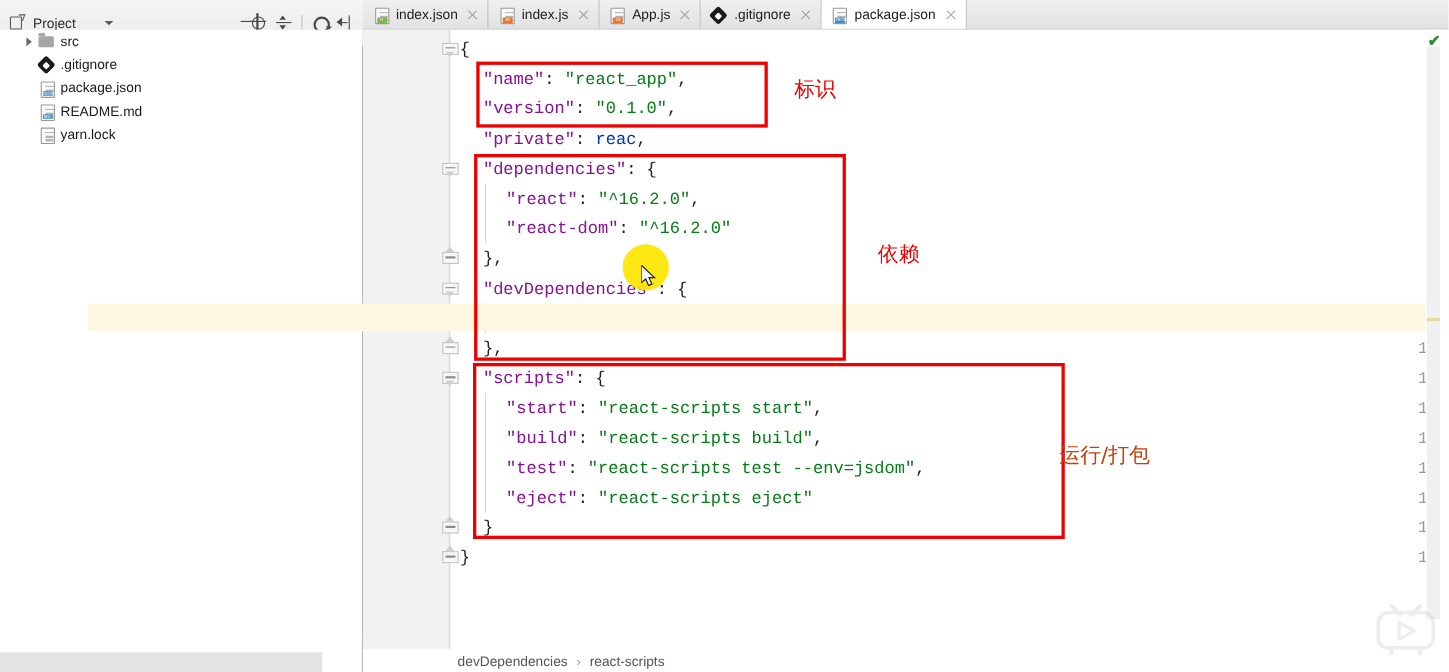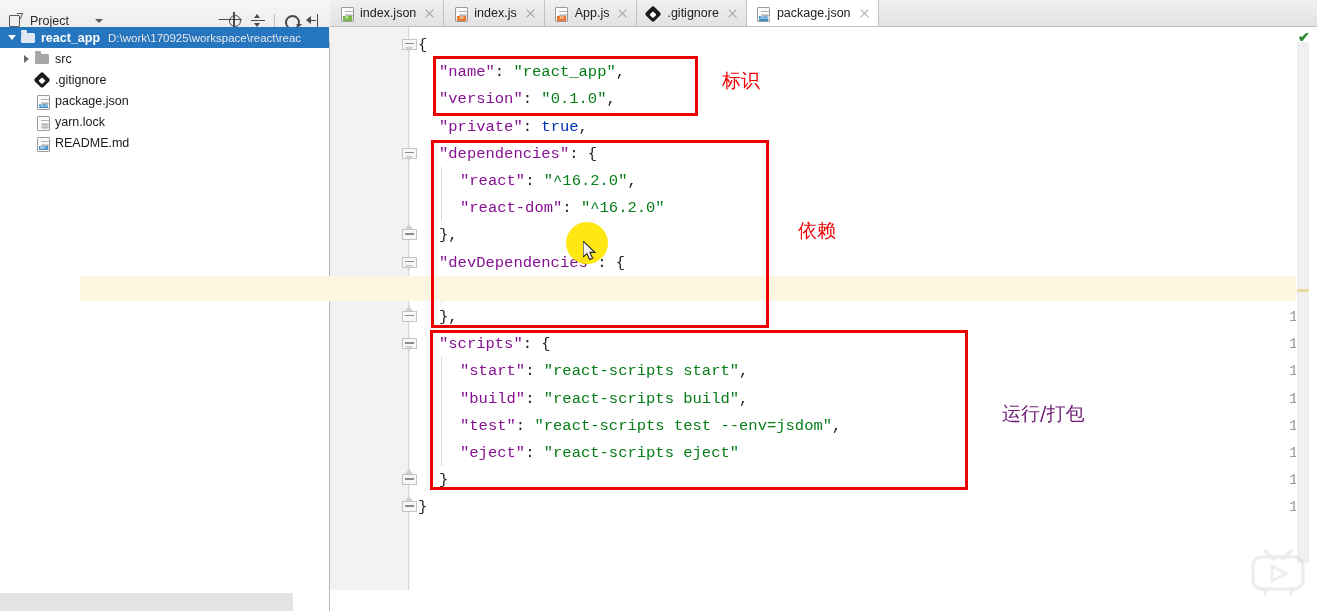--- a/index.html
+++ b/index.html
@@ -397,30 +397,20 @@
         <span class="tb-btn" id="gear-icon">
           <span class="gear-arrow"></span>
         </span>
         <span class="tb-btn" id="hide-icon">
           <span class="hide-tri"></span>
         </span>
       </span>
     </div>
 
     <div id="project-tree">
-        <div class="tree-row selected" style="padding-left: 4px;">
-          <span class="twisty open">
-            <i></i>
-          </span>
-          <span class="ic">
-            <span class="folder sel"></span>
-          </span>
-          <span class="tree-label" style="font-weight: bold;">react_app</span>
-          <span class="tree-path">D:\work\170925\workspace\react\reac</span>
-        </div>
         <div class="tree-row" style="padding-left: 18px; align-items: center;">
           <span class="twisty">
             <i></i>
           </span>
           <span class="ic">
             <span class="folder"></span>
           </span>
           <span class="tree-label">src</span>
         </div>
         <div class="tree-row" style="padding-left: 18px;">
@@ -438,33 +428,33 @@
               <span class="bar json">JSON</span>
             </span>
           </span>
           <span class="tree-label">package.json</span>
         </div>
         <div class="tree-row" style="padding-left: 18px;">
           <span class="twisty"></span>
           <span class="ic">
             <span class="filedoc">
               <span class="lines"></span>
+              <span class="bar md">MD</span>
             </span>
           </span>
-          <span class="tree-label">yarn.lock</span>
+          <span class="tree-label">README.md</span>
         </div>
         <div class="tree-row" style="padding-left: 18px;">
           <span class="twisty"></span>
           <span class="ic">
             <span class="filedoc">
               <span class="lines"></span>
-              <span class="bar md">MD</span>
             </span>
           </span>
-          <span class="tree-label">README.md</span>
+          <span class="tree-label">yarn.lock</span>
         </div>
       </div>
 
     <div id="left-status-strip"></div>
   </div>
 
   <div id="tab-bar">
       <div class="tab">
         <span class="ic">
           <span class="filedoc">
@@ -570,21 +560,21 @@
         </div>
         <div class="fold up" style="top: 474.4px; left: 0px;">
           <span class="box"></span>
           <span class="pt"></span>
         </div>
       </div>
     <div id="code-area" style="left: 88px;">
         <div class="cl" style="top: 6px; left: 0px;"><span class="p">{</span></div>
         <div class="cl" style="top: 33.2px; left: 21px;"><span class="k">"name"</span><span class="p">: </span><span class="s">"react_app"</span><span class="p">,</span></div>
         <div class="cl" style="top: 60.4px; left: 21px;"><span class="k">"version"</span><span class="p">: </span><span class="s">"0.1.0"</span><span class="p">,</span></div>
-        <div class="cl" style="top: 87.6px; left: 21px;"><span class="k">"private"</span><span class="p">: </span><span class="b">true</span><span class="p">,</span></div>
+        <div class="cl" style="top: 87.6px; left: 21px;"><span class="k">"private"</span><span class="p">: </span><span class="b">reac</span><span class="p">,</span></div>
         <div class="cl" style="top: 114.8px; left: 21px;"><span class="k">"dependencies"</span><span class="p">: {</span></div>
         <div class="cl" style="top: 142px; left: 42px;"><span class="k">"react"</span><span class="p">: </span><span class="s">"^16.2.0"</span><span class="p">,</span></div>
         <div class="cl" style="top: 169.2px; left: 42px;"><span class="k">"react-dom"</span><span class="p">: </span><span class="s">"^16.2.0"</span></div>
         <div class="cl" style="top: 196.4px; left: 21px;"><span class="p">},</span></div>
         <div class="cl" style="top: 223.6px; left: 21px;"><span class="k">"devDependencies"</span><span class="p">: {</span></div>
         <div class="cl" style="top: 250.8px; left: 42px;"><span class="sel">"react-scripts"</span><span class="p">: </span><span class="s">"1.1.0"</span></div>
         <div class="cl" style="top: 278px; left: 21px;"><span class="p">},</span></div>
         <div class="cl" style="top: 305.2px; left: 21px;"><span class="k">"scripts"</span><span class="p">: {</span></div>
         <div class="cl" style="top: 332.4px; left: 42px;"><span class="k">"start"</span><span class="p">: </span><span class="s">"react-scripts start"</span><span class="p">,</span></div>
         <div class="cl" style="top: 359.6px; left: 42px;"><span class="k">"build"</span><span class="p">: </span><span class="s">"react-scripts build"</span><span class="p">,</span></div>
@@ -599,35 +589,41 @@
   </div>
 
   <div id="current-line-hl" style="top: 275.8px;"></div>
 
   <div id="annotation-layer">
       <div class="anno-box" style="left: 433px; top: 56px; width: 265px; height: 60px; border-color: rgb(238, 0, 0);"></div>
       <div class="anno-box" style="left: 431px; top: 140px; width: 338px; height: 188px; border-color: rgb(238, 0, 0);"></div>
       <div class="anno-box" style="left: 430px; top: 330px; width: 538px; height: 160px; border-color: rgb(238, 0, 0);"></div>
       <div class="anno-text" style="left: 722px; top: 68px; color: rgb(238, 0, 0);">标识</div>
       <div class="anno-text" style="left: 798px; top: 218px; color: rgb(238, 0, 0);">依赖</div>
-      <div class="anno-text" style="left: 1002px; top: 401px; color: #701a75;">运行/打包</div>
+      <div class="anno-text" style="left: 963px; top: 401px; color: #c2410c;">运行/打包</div>
     </div>
 
   <div id="click-halo" style="left: 566px; top: 222px;"></div>
   <div id="mouse-cursor" style="left: 583px; top: 241px;">
     <svg width="16" height="22" viewBox="0 0 16 22">
       <polygon points="0,0 0,16 4,12.6 6.6,18.6 9.6,17.3 7,11.4 12,11.4" fill="#f4f4f4" stroke="#222" stroke-width="1.1"></polygon>
     </svg>
   </div>
 
   <div id="right-rail"></div>
   <div id="scroll-track"></div>
   <div id="rail-mark-10"></div>
   <div id="inspection-check">✔</div>
 
+  <div id="breadcrumb-bar">
+      <span style="width: 86px;"></span>
+      <span class="bc-item">devDependencies</span>
+      <span class="bc-sep">›</span>
+      <span class="bc-item">react-scripts</span>
+    </div>
 
   <div id="watermark">
     <svg width="62" height="54" viewBox="0 0 62 54">
       <path d="M18 6 L26 14 M44 6 L36 14" stroke="#c9c9c9" stroke-width="3.4" fill="none" stroke-linecap="round"></path>
       <rect x="6" y="12" width="50" height="32" rx="9" ry="9" fill="none" stroke="#cccccc" stroke-width="3.4"></rect>
       <path d="M18 44 L18 49 M44 44 L44 49" stroke="#cccccc" stroke-width="3.4" stroke-linecap="round"></path>
       <polygon points="25,21 25,36 39,28.5" fill="none" stroke="#cfcfcf" stroke-width="3" stroke-linejoin="round"></polygon>
     </svg>
   </div>
 

